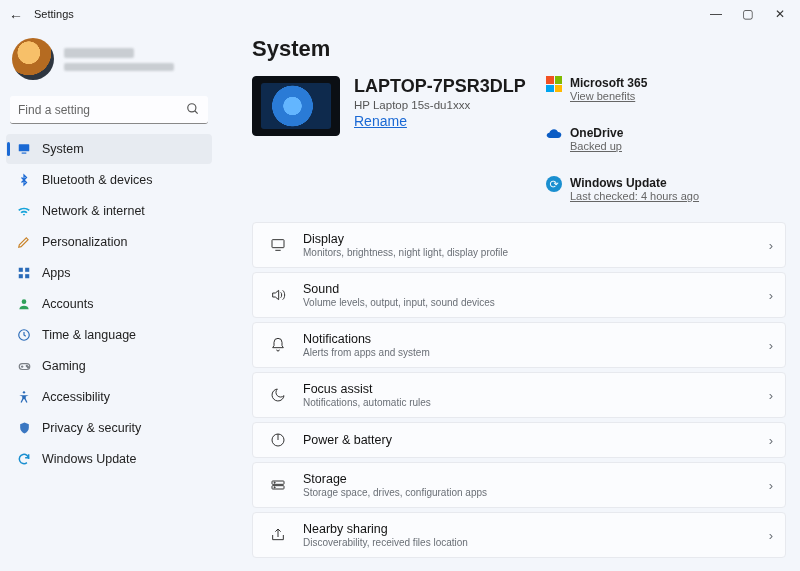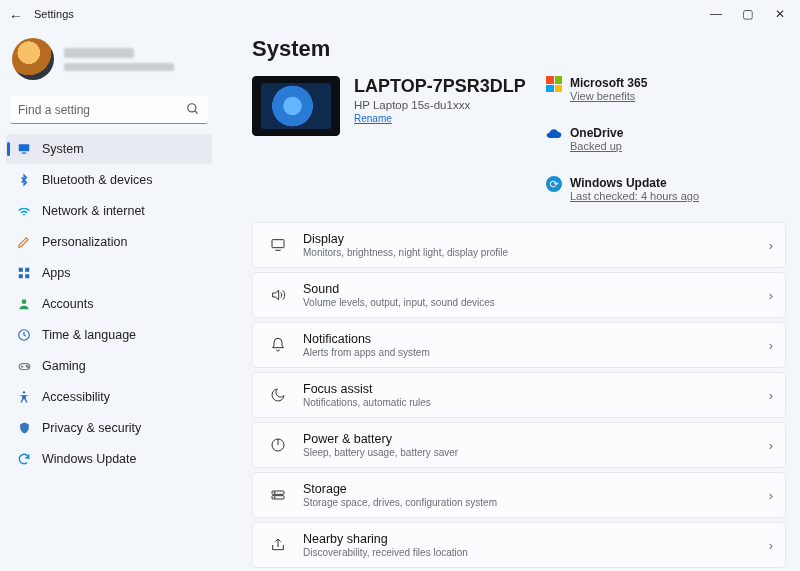--- a/index.html
+++ b/index.html
@@ -69,21 +69,21 @@
   .devthumb {
     width: 88px; height: 60px; border-radius: 4px; background:#0b0f14;
     display:flex; align-items:center; justify-content:center; border:1px solid #0b0f14;
   }
   .devthumb .bloom {
     width: 70px; height: 46px; border-radius:3px;
     background: radial-gradient(circle at 45% 50%, #63b6ff 0 20%, #2a7bd6 21% 45%, #0e2a4d 46% 100%);
   }
   .devtext .name { font-weight:600; font-size:18px; }
   .devtext .model { color:#555; font-size:11.5px; margin-top:2px; }
-  .devtext .rename { color:#1a69d4; font-size:10px; margin-top:2px; cursor:pointer; display:inline-block;text-decoration:underline; }
+  .devtext .rename { color:#1a69d4; font-size:14px; margin-top:2px; cursor:pointer; display:inline-block;text-decoration:underline; }
   .tiles { display:flex; gap: 24px; margin-left:auto; flex-wrap:wrap; width: 240px; }
   .tile { display:flex; gap:8px; align-items:flex-start; width: 110px; }
   .tile.wide { width: 230px; }
   .tileicon { width:16px; height:16px; flex-shrink:0; display:flex; align-items:center; justify-content:center; }
   .tile .tt { font-weight:600; font-size:12px; }
   .tile .ts { color:#666; font-size:11px;text-decoration:underline; }
   .mslogo {
     width:16px; height:16px; display:grid; grid-template-columns:1fr 1fr; grid-template-rows:1fr 1fr; gap:1px;
   }
   .mslogo div:nth-child(1){background:#f25022;}
@@ -345,36 +345,35 @@
       </div>
       <div class="card">
         <div class="cardicon">
             <svg width="16" height="16" viewBox="0 0 24 24" fill="none" stroke="currentColor" stroke-width="1.5">
               <circle cx="12" cy="12" r="9"></circle>
               <line x1="12" y1="3" x2="12" y2="12"></line>
             </svg>
           </div>
         <div class="cardtext">
             <div class="ct">Power &amp; battery</div>
-            <div class="cs">Sleep, battery usage, battery saver</div>
           </div>
         <div class="chev">›</div>
       </div>
       <div class="card">
         <div class="cardicon">
             <svg width="16" height="16" viewBox="0 0 24 24" fill="none" stroke="currentColor" stroke-width="1.5">
               <rect x="3" y="6" width="18" height="5" rx="1"></rect>
               <rect x="3" y="13" width="18" height="5" rx="1"></rect>
               <circle cx="7" cy="8.5" r="0.8" fill="currentColor"></circle>
               <circle cx="7" cy="15.5" r="0.8" fill="currentColor"></circle>
             </svg>
           </div>
         <div class="cardtext">
             <div class="ct">Storage</div>
-            <div class="cs">Storage space, drives, configuration system</div>
+            <div class="cs">Storage space, drives, configuration apps</div>
           </div>
         <div class="chev">›</div>
       </div>
       <div class="card">
         <div class="cardicon">
             <svg width="16" height="16" viewBox="0 0 24 24" fill="none" stroke="currentColor" stroke-width="1.5">
               <path d="M4 12v7h16v-7"></path>
               <path d="M12 3v12M8 7l4-4 4 4"></path>
             </svg>
           </div>

